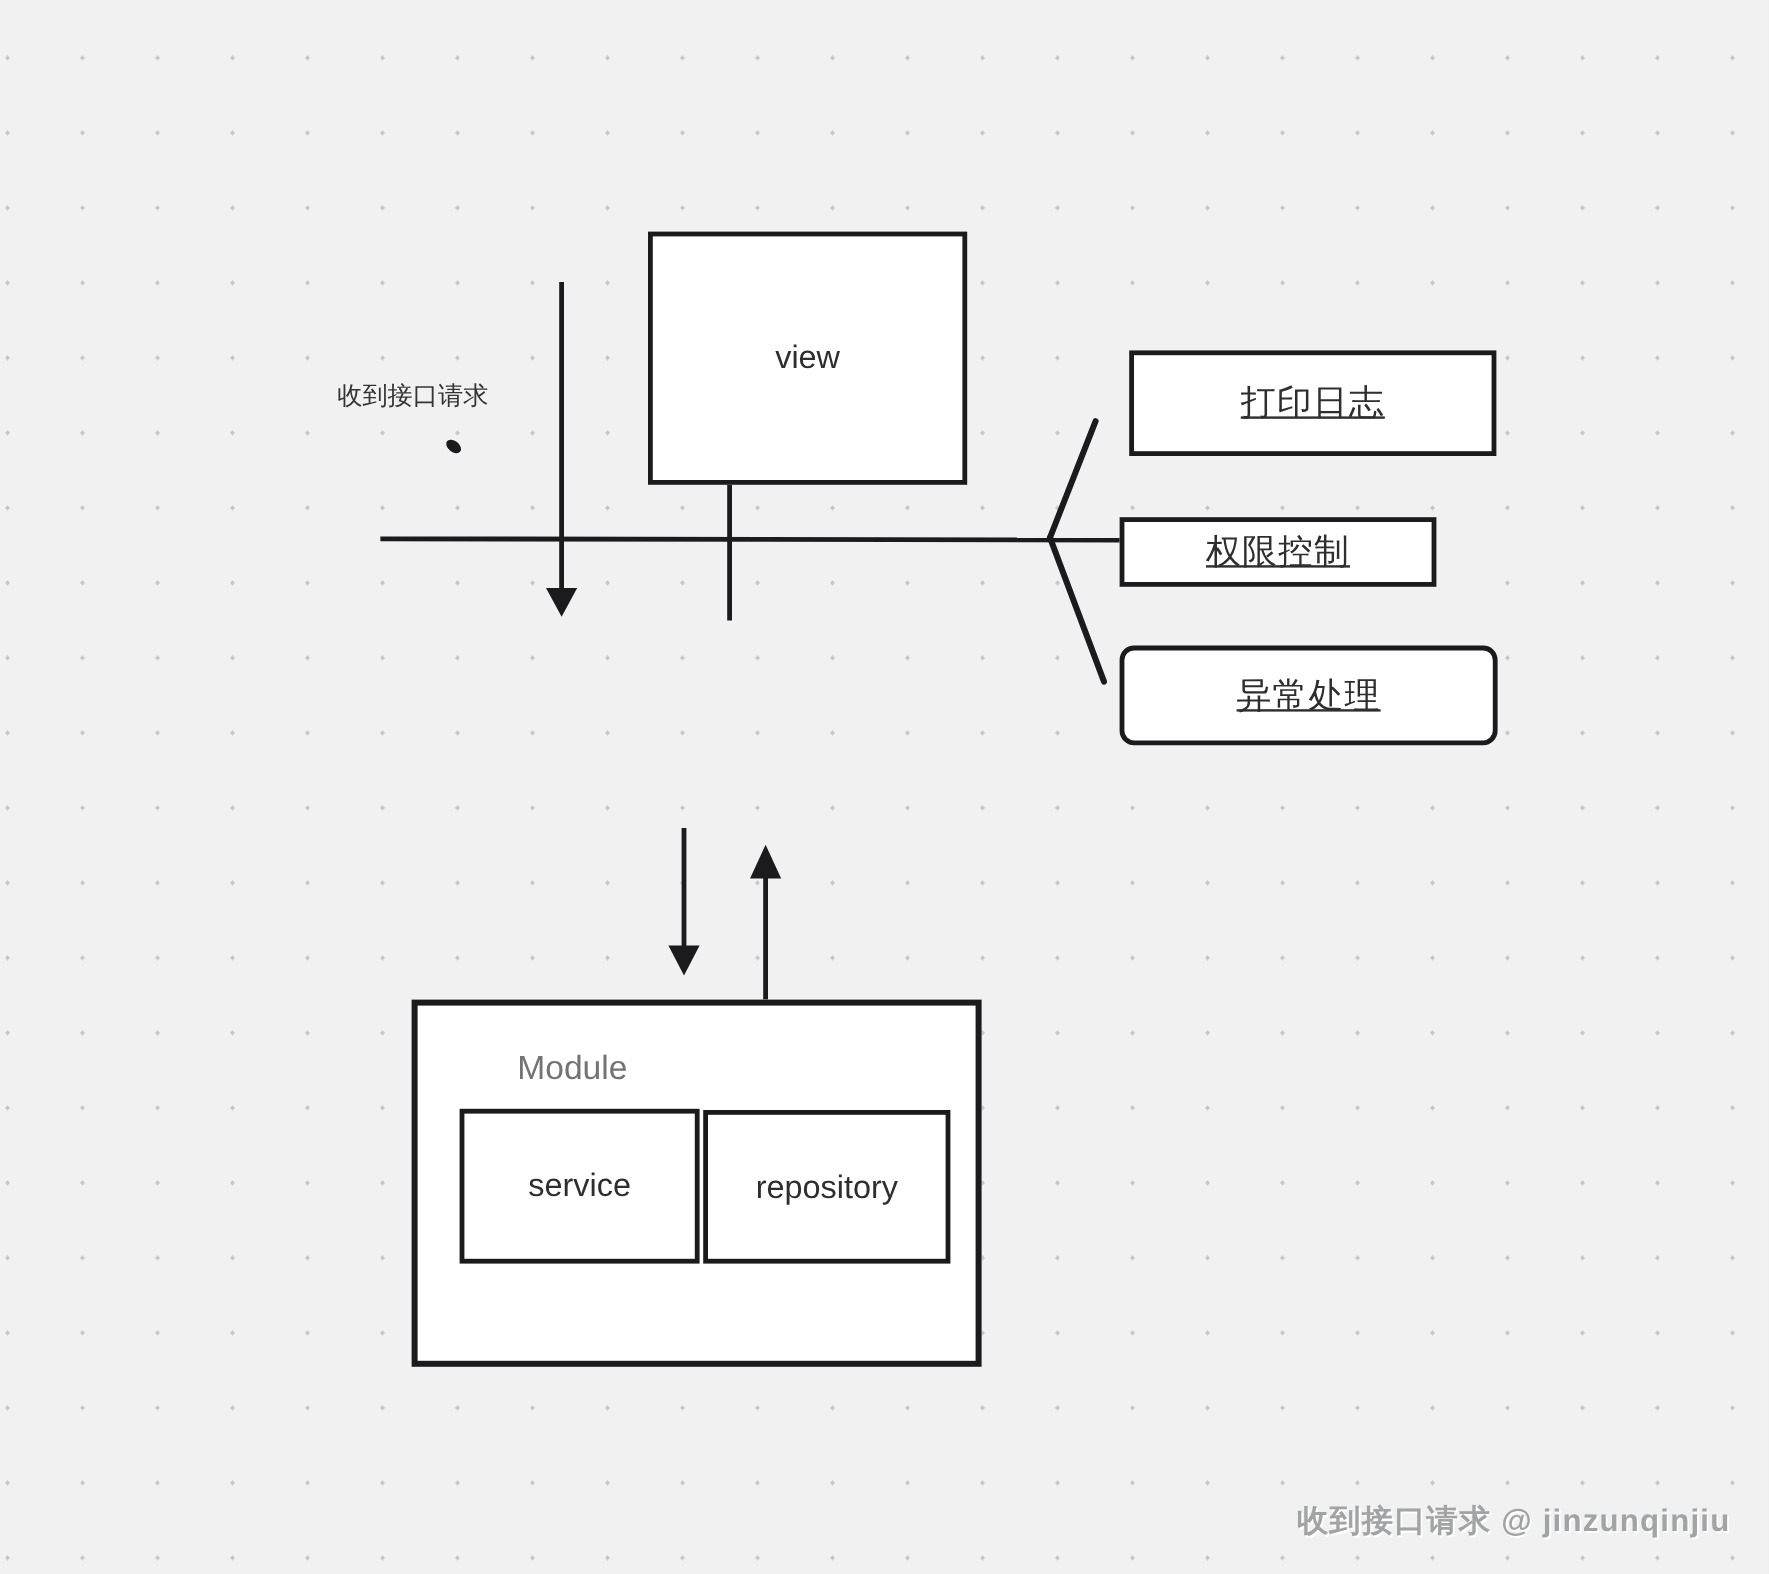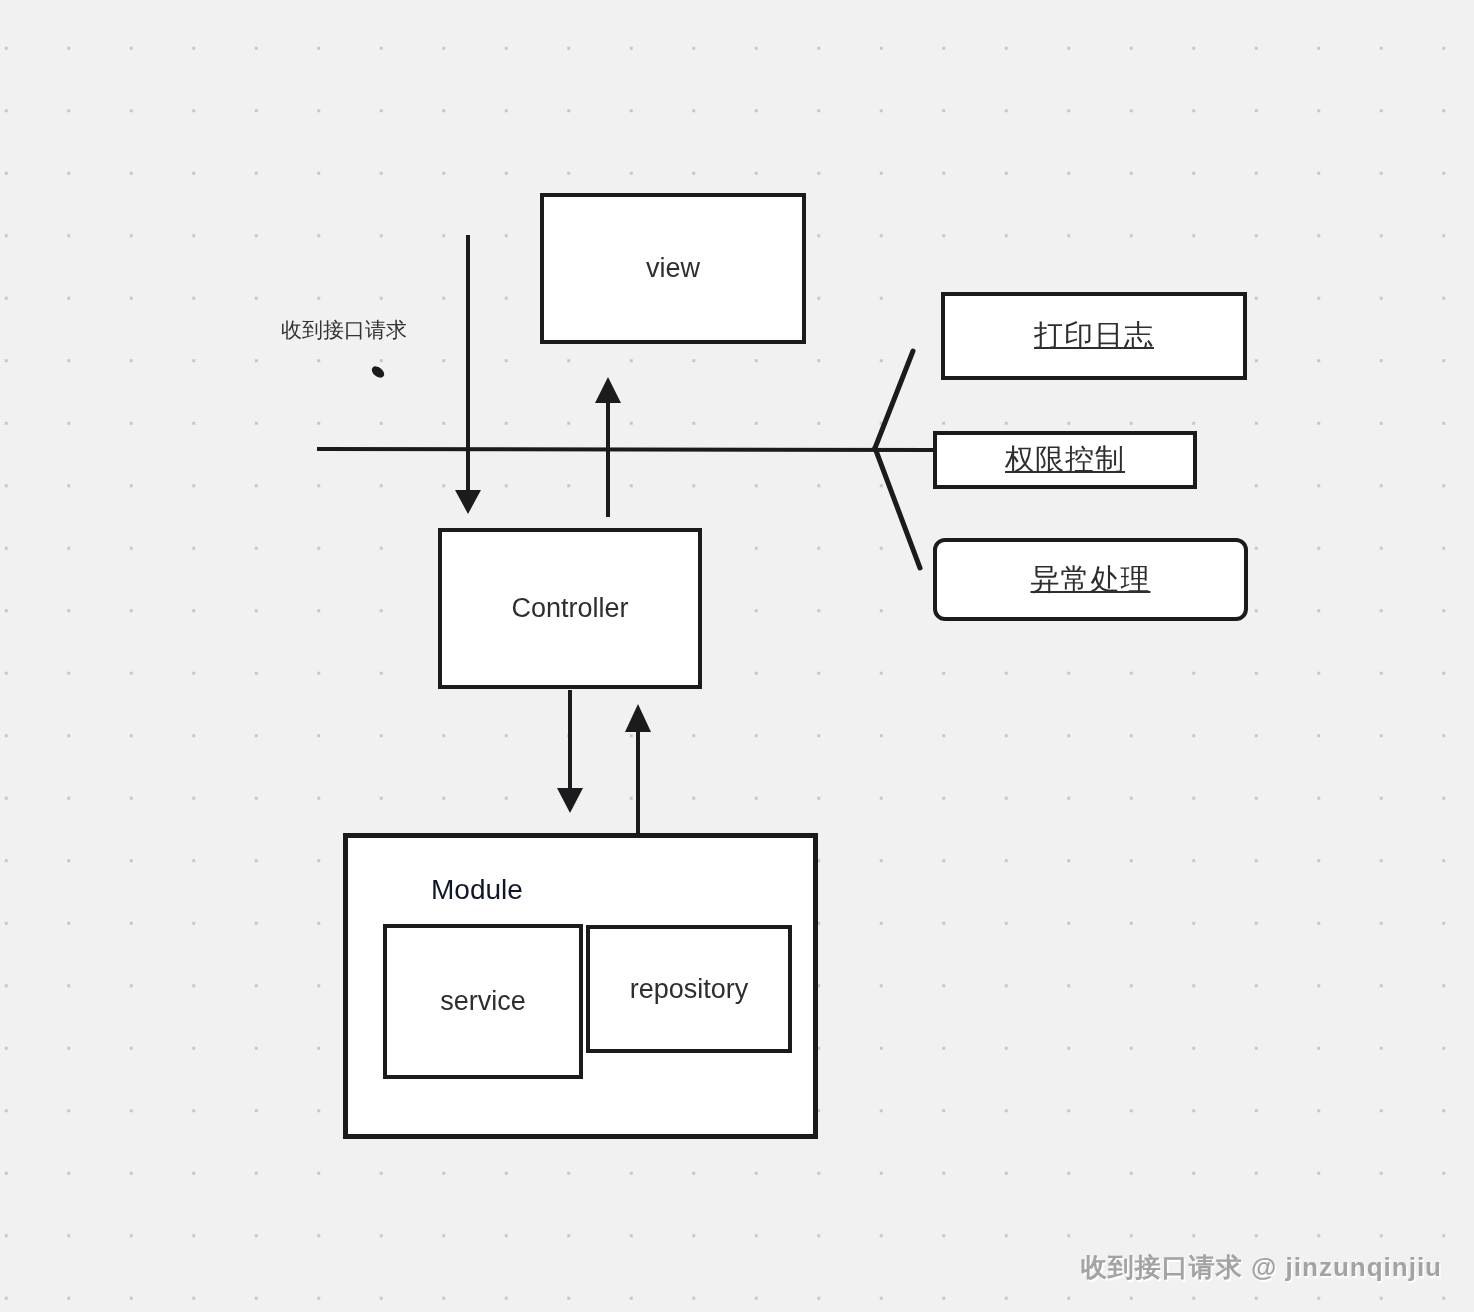--- a/index.html
+++ b/index.html
@@ -25,32 +25,32 @@
     border:4px solid #1b1b1d;
     display:flex;align-items:center;justify-content:center;
     box-sizing:border-box;
     color:#2e2e30;
   }
   .node .node-label{
     font-size:27px;
     color:#2e2e30;
     white-space:nowrap;
   }
-  .node-view{left:540px;top:193px;width:266px;height:151px;}
+  .node-view{left:540px;top:193px;width:266px;height:211px;}
   .node-controller{left:438px;top:528px;width:264px;height:161px;}
   .node-module{
     left:343px;top:833px;width:475px;height:306px;
     border-width:5px;
     display:block;
   }
   .module-title{
     position:absolute;left:83px;top:36px;
-    font-size:28px;color:#0f172a;white-space:nowrap;
+    font-size:28px;color:#737373;white-space:nowrap;
   }
-  .node-service{left:35px;top:86px;width:200px;height:155px;}
+  .node-service{left:35px;top:86px;width:200px;height:129px;}
   .node-repository{left:238px;top:87px;width:206px;height:128px;}
   .node-cn{justify-content:center;text-decoration:underline;}
   .node-cn .node-label{font-size:29px;letter-spacing:1px;}
   .node-print-log{left:941px;top:292px;width:306px;height:88px;}
   .node-permission{left:933px;top:431px;width:264px;height:58px;}
   .node-exception{left:933px;top:538px;width:315px;height:83px;border-radius:12px;}
   .request-label{
     position:absolute;left:281px;top:316px;
     font-size:21px;color:#343436;white-space:nowrap;
   }
@@ -90,23 +90,20 @@
 
     <path d="M579,977 L585,993 L590,979" fill="none" stroke="#1b1b1d" stroke-width="3" stroke-linecap="round"></path>
   </svg>
 
   <div class="request-label">收到接口请求</div>
 
   <div class="node node-view">
     <span class="node-label">view</span>
   </div>
 
-  <div class="node node-controller">
-    <span class="node-label">Controller</span>
-  </div>
 
   <div class="node node-module">
     <span class="module-title">Module</span>
     <div class="node node-service">
       <span class="node-label">service</span>
     </div>
     <div class="node node-repository">
       <span class="node-label">repository</span>
     </div>
   </div>

